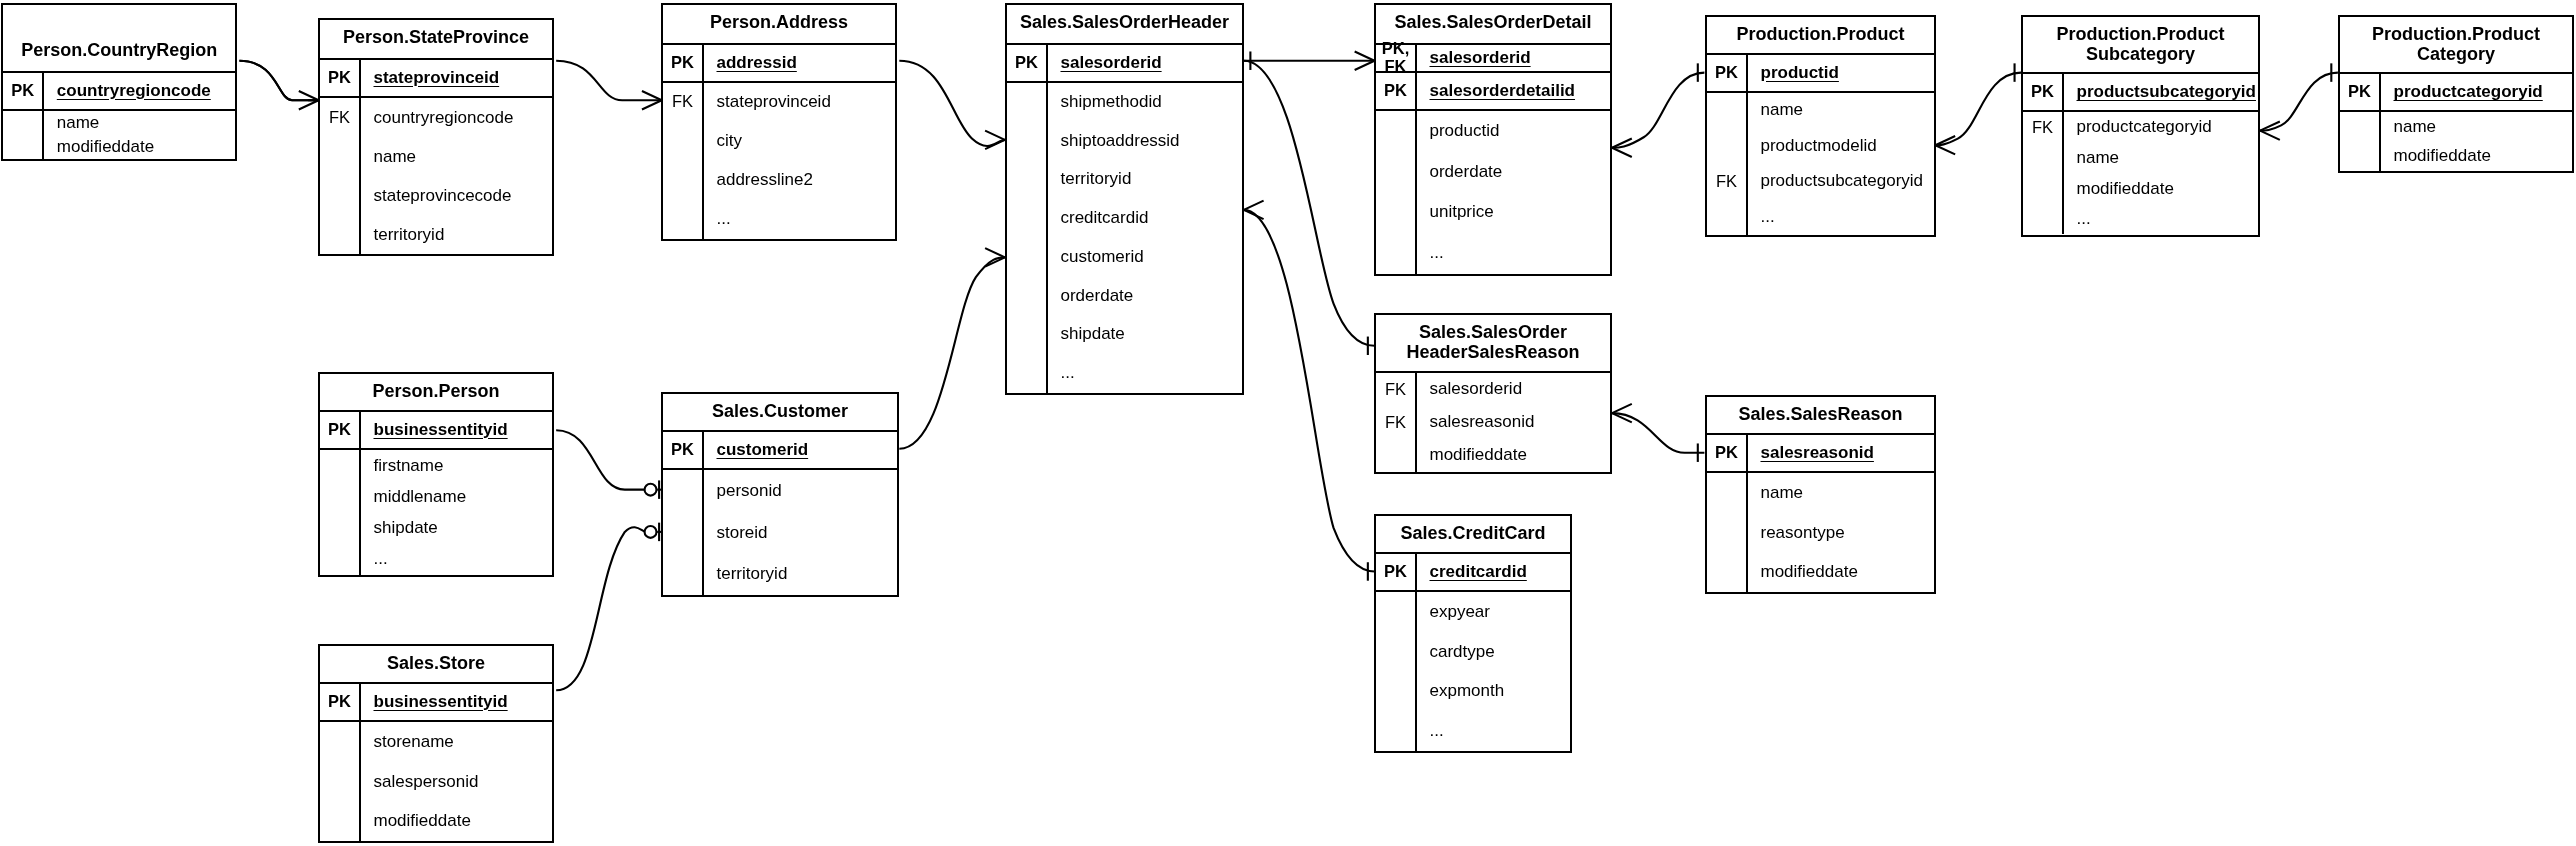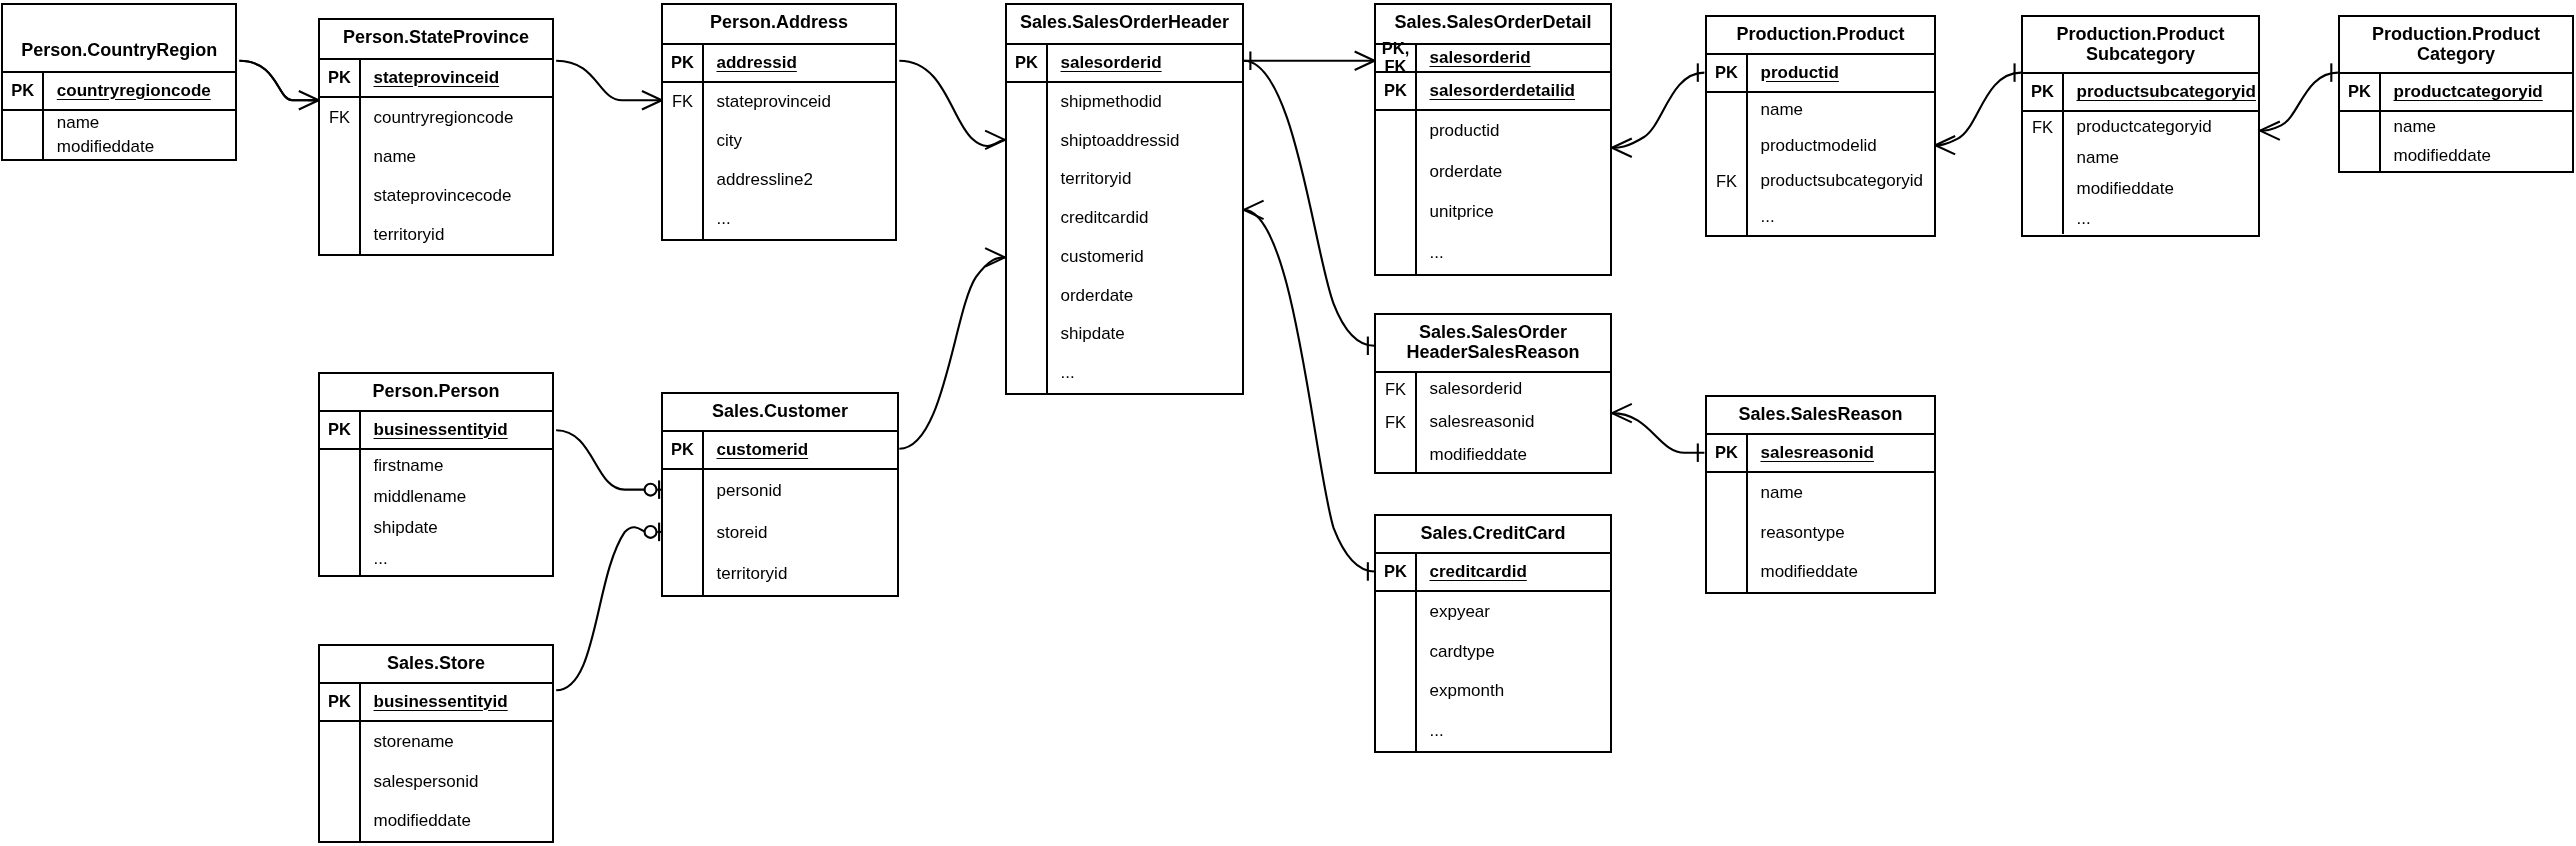--- a/index.html
+++ b/index.html
@@ -497,21 +497,21 @@
             <div class="keycol"></div>
             <div class="namecol">reasontype</div>
           </div>
           <div class="plain-row" style="flex: 1 1 0px;">
             <div class="keycol"></div>
             <div class="namecol">modifieddate</div>
           </div>
         </div>
       </div>
     </div>
-    <div class="entity" style="left: 1374px; top: 514px; width: 238px; height: 239px;">
+    <div class="entity" style="left: 1374px; top: 514px; width: 198px; height: 239px;">
       <div class="ent-title" style="min-height: 38px;">Sales.CreditCard</div>
       <div class="ent-body">
         <div class="attr-row key-row" style="height: 38px;">
           <div class="keycol bold">PK</div>
           <div class="namecol pk">creditcardid</div>
         </div>
         <div class="plainlist">
           <div class="plain-row" style="flex: 1 1 0px;">
             <div class="keycol"></div>
             <div class="namecol">expyear</div>

